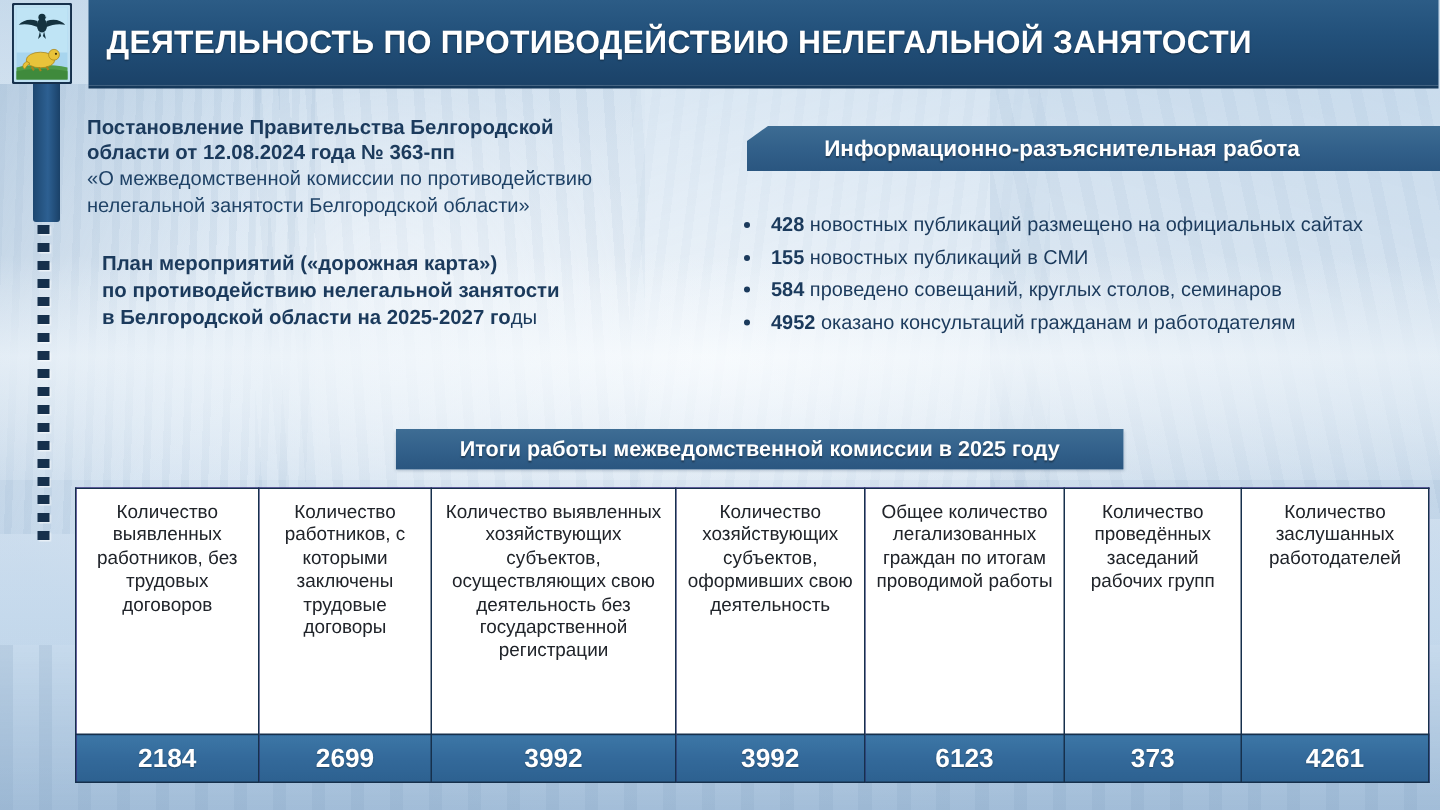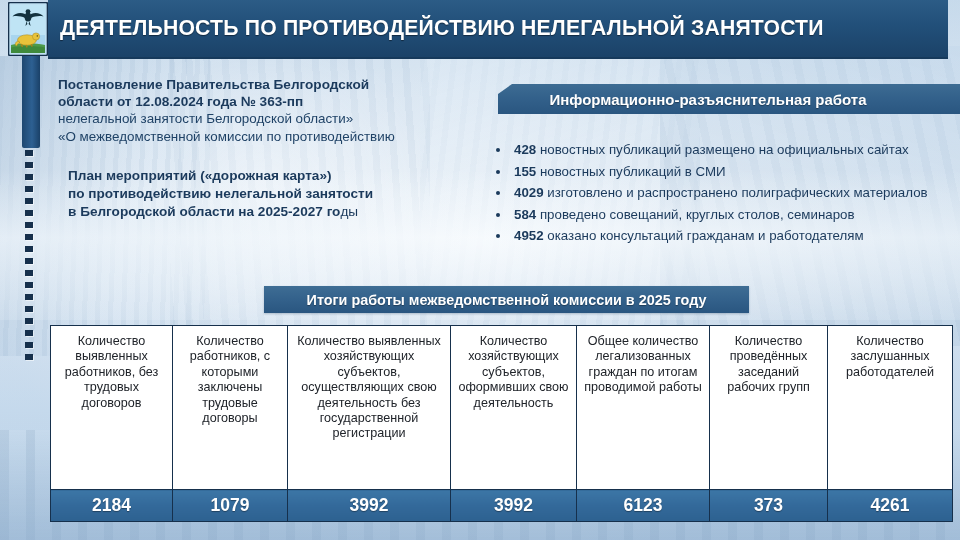--- a/index.html
+++ b/index.html
@@ -39,21 +39,21 @@
      background:
        linear-gradient(180deg,rgba(225,236,246,.35),rgba(120,154,189,.70)),
        repeating-linear-gradient(90deg,rgba(84,119,155,.40) 0 9px,rgba(205,224,240,.22) 9px 26px);}
   #bg .haze{position:absolute;left:0;top:170px;width:960px;height:150px;
      background:linear-gradient(180deg,rgba(244,249,253,0),rgba(247,251,254,.85) 45%,rgba(240,247,252,.25));}
   #bg .vig{position:absolute;inset:0;
      background:radial-gradient(ellipse at 50% 45%,rgba(255,255,255,.28),rgba(160,190,218,.18) 75%);}
 
   
   #header-bar{
-    position:absolute;left:48px;top:0;width:900px;height:57px;z-index:4;
+    position:absolute;left:59px;top:0;width:900px;height:57px;z-index:4;
     background:linear-gradient(180deg,#2c5c86 0%,#22507a 42%,#1b4268 100%);
     border-bottom:2px solid #16395b;
     display:flex;align-items:center;
   }
   #header-title{
     color:#ffffff;font-size:21.5px;font-weight:bold;letter-spacing:.2px;
     margin-left:12px;white-space:nowrap;
     text-shadow:0 1px 1px rgba(0,0,0,.45);
     transform:scaleX(.985);transform-origin:left center;
   }
@@ -207,38 +207,37 @@
     </g>
     <circle cx="29.3" cy="33.9" r="0.7" fill="#3a2c06" stroke="none"></circle>
   </svg>
 </div>
 
 <div id="dotted-guide"></div>
 
 <div id="left-block">
   <div class="doc-line">Постановление Правительства Белгородской</div>
   <div class="doc-line">области от 12.08.2024 года № 363-пп</div>
+  <div class="doc-sub">«О межведомственной комиссии по противодействию</div>
   <div class="doc-sub">нелегальной занятости Белгородской области»</div>
-  <div class="doc-sub">«О межведомственной комиссии по противодействию</div>
 
   <div id="roadmap">
     <div class="rm-line">План мероприятий («дорожная карта»)</div>
     <div class="rm-line">по противодействию нелегальной занятости</div>
     <div class="rm-line"><span>в Белгородской области на 2025-2027 го</span><span class="tail">ды</span></div>
   </div>
 </div>
 
 <div id="info-banner">
   <span id="info-banner-title">Информационно-разъяснительная работа</span>
 </div>
 
 <ul id="bullet-list">
   <li><span class="num">428</span> <span>новостных публикаций размещено на официальных сайтах</span></li>
   <li><span class="num">155</span> <span>новостных публикаций в СМИ</span></li>
-  <li><span class="num">4029</span> <span>изготовлено и распространено полиграфических материалов</span></li>
   <li><span class="num">584</span> <span>проведено совещаний, круглых столов, семинаров</span></li>
   <li><span class="num">4952</span> <span>оказано консультаций гражданам и работодателям</span></li>
 </ul>
 
 <div id="results-banner">
   <span id="results-banner-title">Итоги работы межведомственной комиссии в 2025 году</span>
 </div>
 
 <table id="results-table">
   <colgroup>
@@ -255,21 +254,21 @@
       <td>Количество выявленных работников, без трудовых договоров</td>
       <td>Количество работников, с которыми заключены трудовые договоры</td>
       <td>Количество выявленных хозяйствующих субъектов, осуществляющих свою деятельность без государственной регистрации</td>
       <td>Количество хозяйствующих субъектов, оформивших свою деятельность</td>
       <td>Общее количество легализованных граждан по итогам проводимой работы</td>
       <td>Количество проведённых заседаний рабочих групп</td>
       <td>Количество заслушанных работодателей</td>
     </tr>
     <tr class="value-row">
       <td>2184</td>
-      <td>1079</td>
+      <td>2699</td>
       <td>3992</td>
       <td>3992</td>
       <td>6123</td>
       <td>373</td>
       <td>4261</td>
     </tr>
   </tbody>
 </table>
 
 </body></html>

